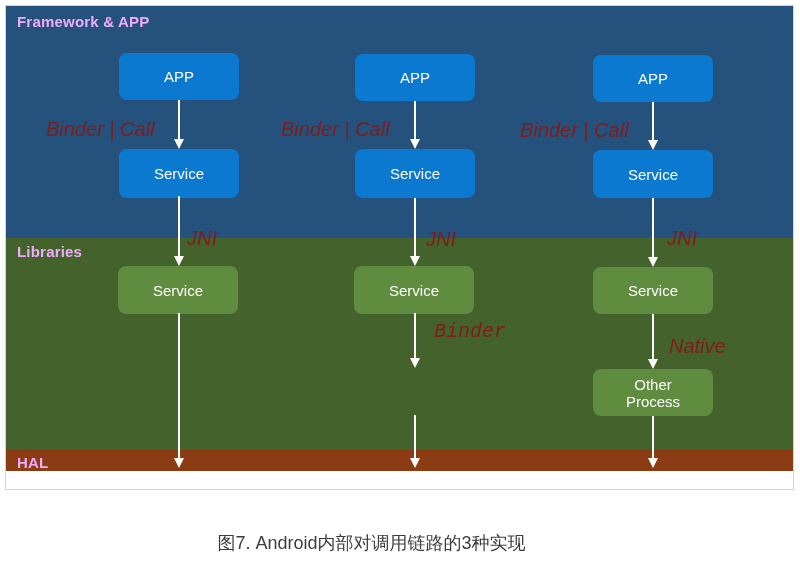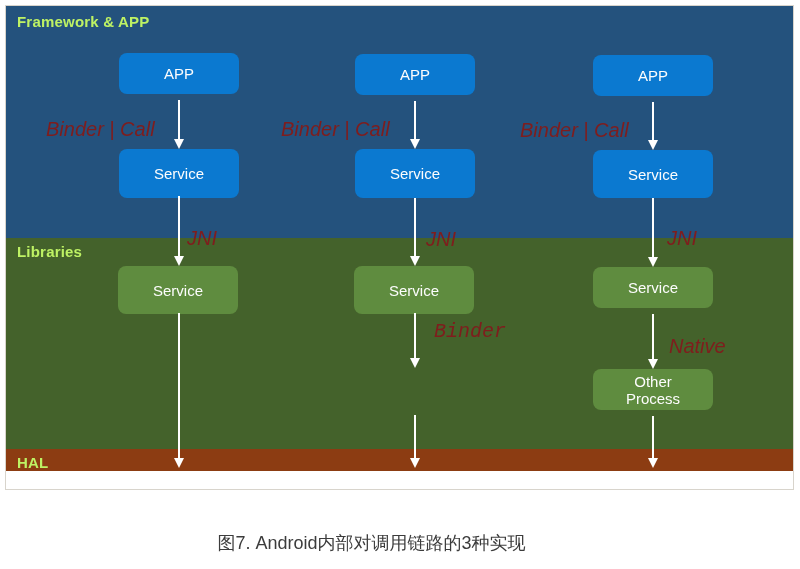--- a/index.html
+++ b/index.html
@@ -23,30 +23,30 @@
   }
 
   .band { position: relative; width: 100%; }
   .band-framework { height: 232px; background: var(--framework-band, #24527d); }
   .band-libraries { height: 211px; background: var(--libraries-band, #44622b); }
   .band-hal       { height: 22px;  background: var(--hal-band, #8c3c12); }
 
   .band-label {
     position: absolute;
     left: 11px; top: 7px;
-    color: #bef264;
+    color: #f0abfc;
     font-weight: bold;
     font-size: 15px;
     letter-spacing: 0.2px;
   }
   .band-libraries .band-label, .band-hal .band-label { top: 5px; }
 
   .node {
     position: absolute;
-    width: 120px; height: 41px;
+    width: 120px; height: 47px;
     border-radius: 8px;
     display: flex;
     align-items: center;
     justify-content: center;
     text-align: center;
     color: #fdfdfd;
     font-size: 15px;
     line-height: 17px;
   }
   .node-blue  { background: var(--blue-box, #0b79d0); }

